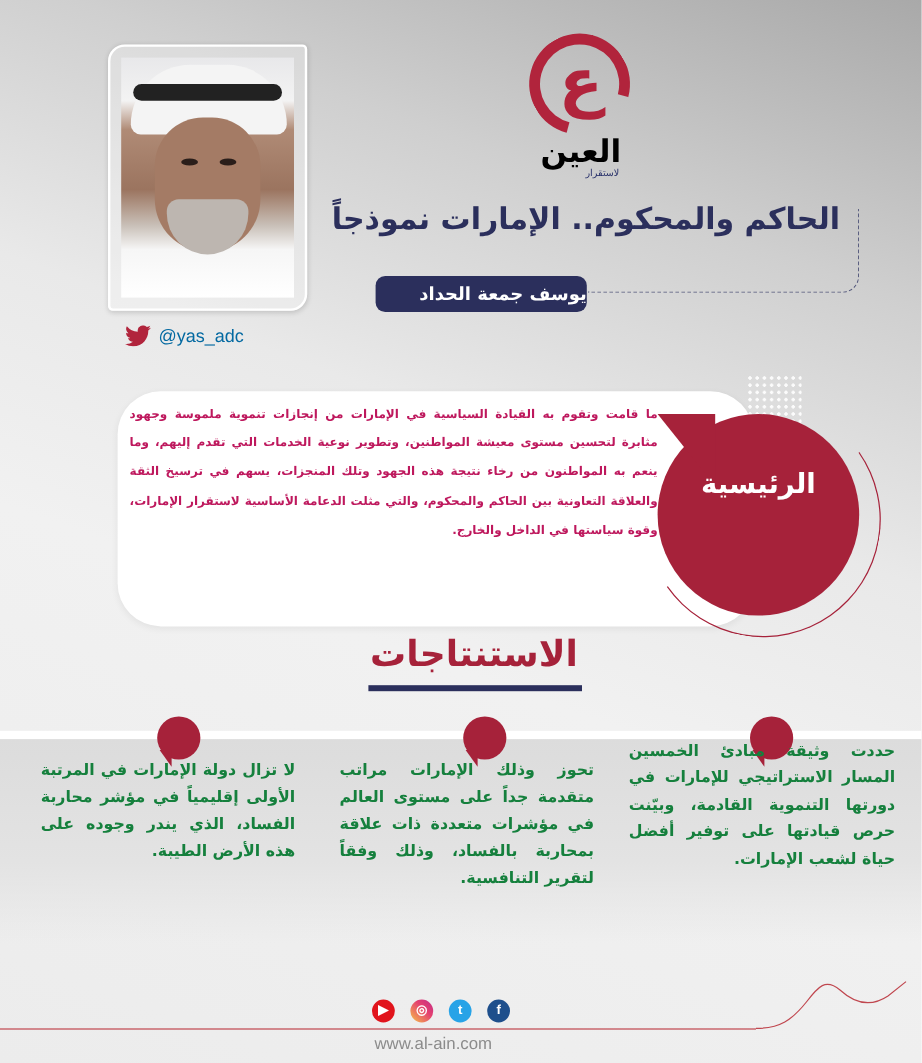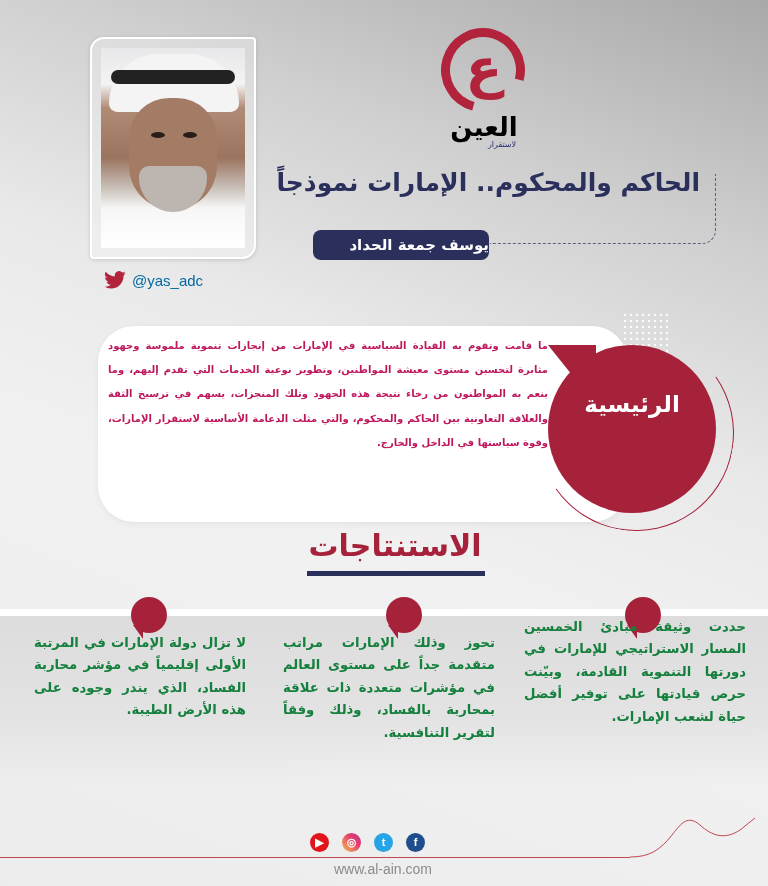--- a/index.html
+++ b/index.html
@@ -138,21 +138,21 @@
   .social span {
     width: 19px; height: 19px; border-radius: 50%; display: inline-block;
     color: #fff; font-size: 11px; line-height: 19px; text-align: center; font-weight: bold;
     font-family: "Liberation Sans", sans-serif;
   }
   .yt { background: #e1141c; }
   .ig { background: linear-gradient(45deg, #f6c24a, #e4406f 60%, #c22d8a); }
   .tw { background: #27a3e7; }
   .fb { background: #1e4f8c; }
   .site {
-    left: 312px; top: 861px; width: 120px; text-align: right;
+    left: 312px; top: 861px; width: 120px; text-align: left;
     font-family: "Liberation Sans", sans-serif; font-size: 14px; color: #8b8b8b;
   }
 </style>
 </head>
 <body>
 
 <div class="abs logo">
   <div class="logo-ring"></div>
   <div class="logo-glyph">ع</div>
   <div class="logo-name">العين</div>

